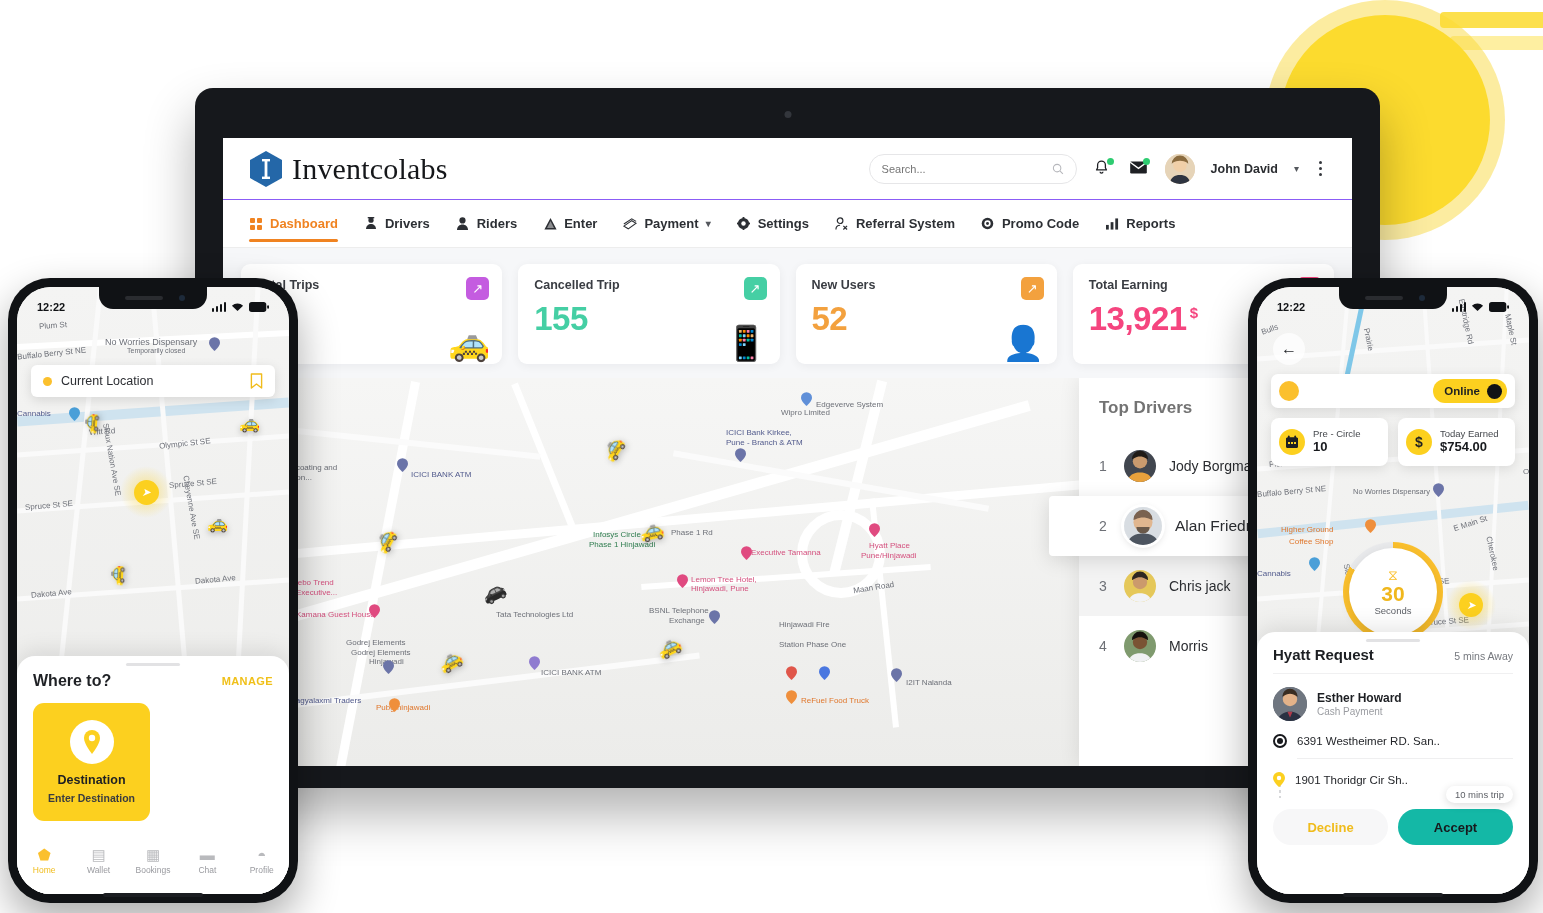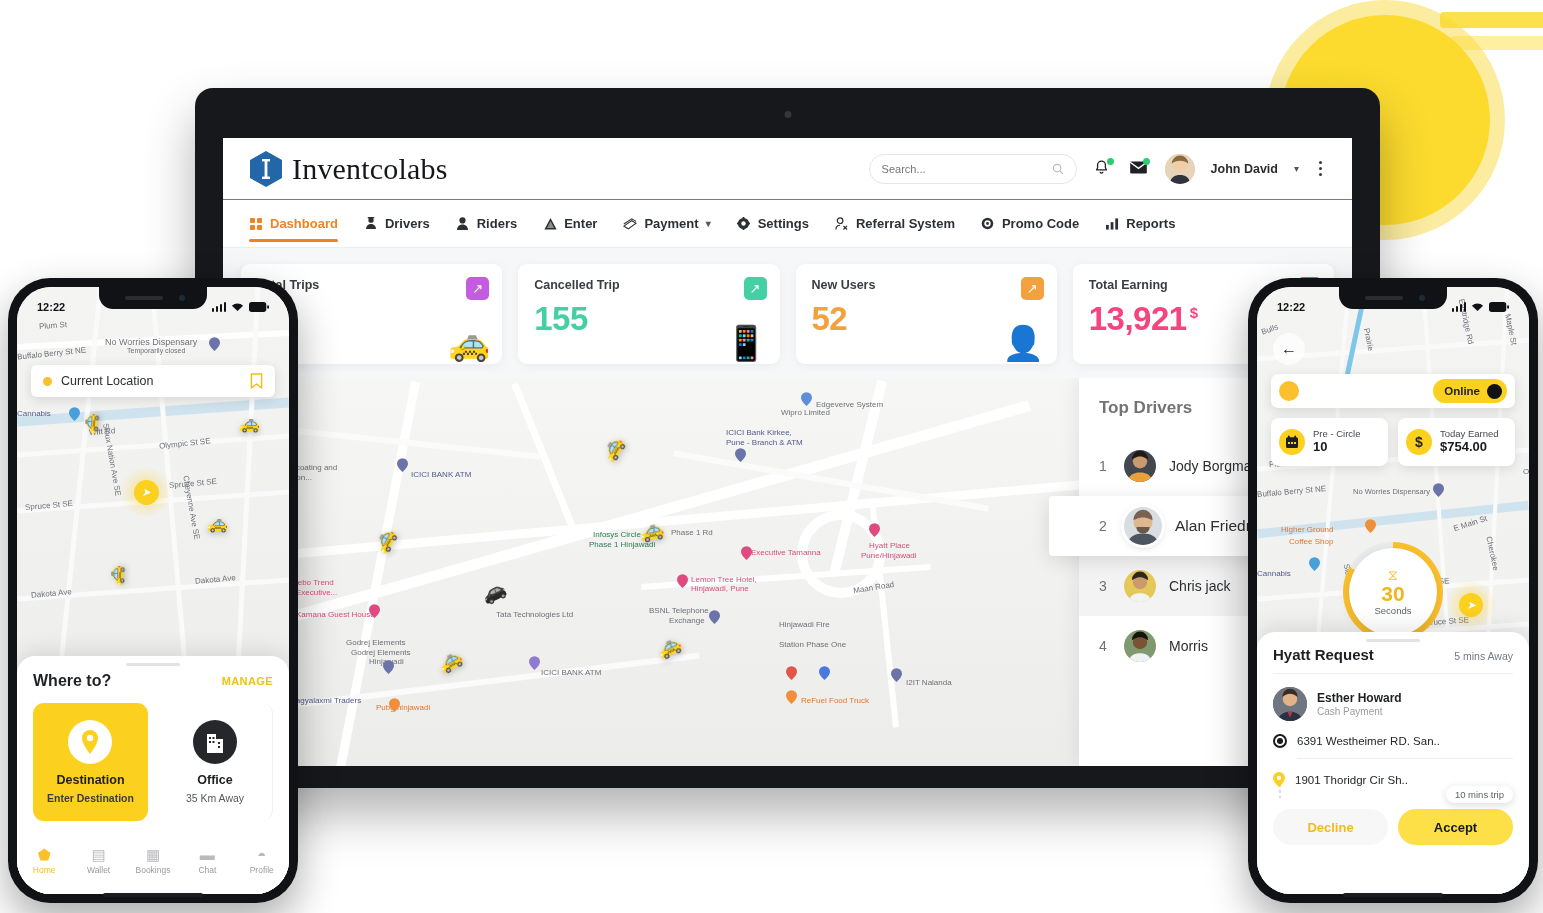--- a/index.html
+++ b/index.html
@@ -208,21 +208,21 @@
   .addr .tx{font-size:11.5px;color:#24262a;}
   .dashline{position:absolute;left:6px;top:38px;width:2px;height:26px;
     background:repeating-linear-gradient(#d7d8da 0 3px,transparent 3px 6px);}
   .trip-pill{position:absolute;right:0;top:52px;background:#fff;border-radius:12px;padding:3px 9px;
     font-size:9.5px;color:#5e6167;box-shadow:0 2px 8px rgba(0,0,0,.14);}
   .hrule{height:1px;background:#efeff0;margin:10px 0 0 24px;}
   .btns{display:flex;gap:10px;margin-top:22px;}
   .btn{flex:1;height:36px;border-radius:19px;display:flex;align-items:center;justify-content:center;
     font-size:13px;font-weight:bold;cursor:pointer;}
   .btn.dec{background:#f7f7f8;color:#f0bc1c;}
-  .btn.acc{background:#fde047;color:#17191d;}
+  .btn.acc{background:#14b8a6;color:#17191d;}
 </style>
 </head>
 <body>
 
 <div id="stage">
 
   <div class="sun-wrap">
 
     <div class="sun-glow"></div>
     <div class="ray r1"></div>
@@ -729,38 +729,20 @@
           <div class="dest">
             <div class="circ">
               <svg width="20" height="24" viewBox="0 0 20 24">
                   <path d="M10 0a8 8 0 0 0-8 8c0 6 8 16 8 16s8-10 8-16a8 8 0 0 0-8-8z" fill="#fcd01f"></path>
                   <circle cx="10" cy="8" r="3.2" fill="#fff"></circle>
                 </svg>
             </div>
             <div class="n">Destination</div>
             <div class="s">Enter Destination</div>
           </div>
-          <div class="offc">
-            <div class="circ">
-              <svg width="20" height="22" viewBox="0 0 20 22">
-                  <rect x="2" y="3" width="9" height="19" fill="#fff"></rect>
-                  <rect x="11" y="8" width="7" height="14" fill="#fff"></rect>
-                  <g fill="#25272b">
-                    <rect x="4" y="6" width="2" height="2"></rect>
-                    <rect x="7.5" y="6" width="2" height="2"></rect>
-                    <rect x="4" y="10" width="2" height="2"></rect>
-                    <rect x="7.5" y="10" width="2" height="2"></rect>
-                    <rect x="13" y="11" width="2" height="2"></rect>
-                    <rect x="13" y="15" width="2" height="2"></rect>
-                  </g>
-                </svg>
-            </div>
-            <div class="n">Office</div>
-            <div class="s">35 Km Away</div>
-          </div>
         </div>
       </div>
 
       <div class="tabbar">
         <div class="tab on">
           <span class="ti">⬟</span>
           <span class="tl">Home</span>
         </div>
         <div class="tab">
           <span class="ti">▤</span>

